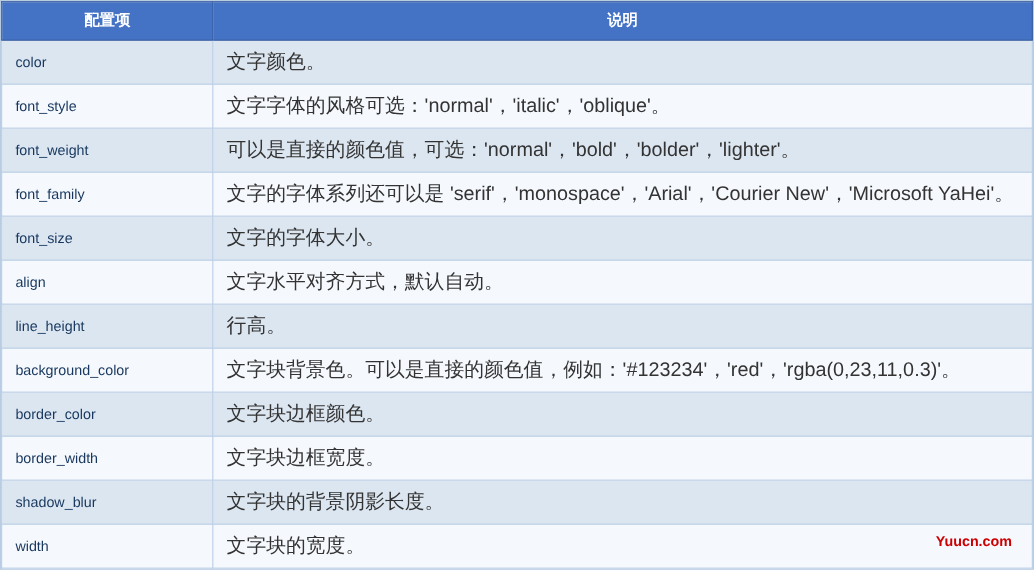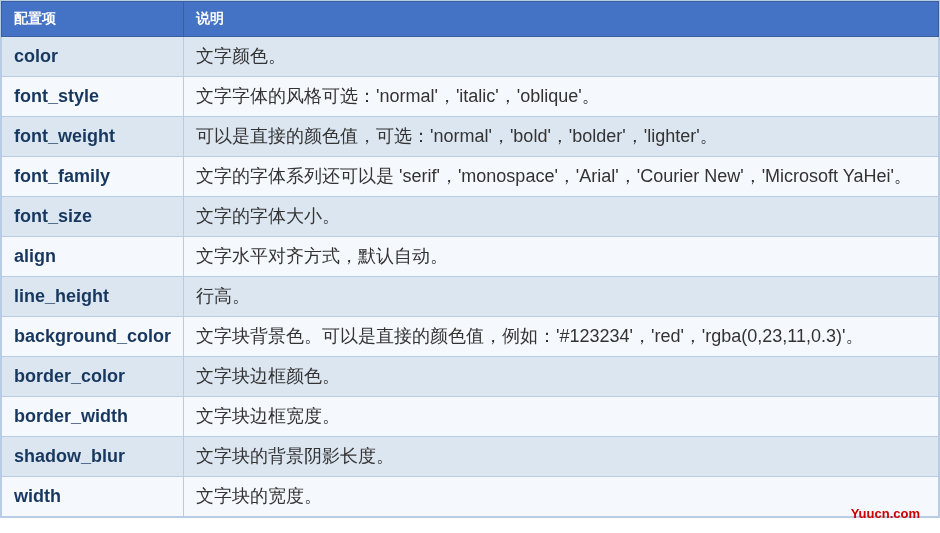--- a/index.html
+++ b/index.html
@@ -27,21 +27,21 @@
       border-collapse: collapse;
     }
 
     thead tr {
       background-color: #4472c4;
       color: #fff;
     }
 
     thead th {
       padding: 8px 12px;
-      text-align: left;
+      text-align: center;
       font-weight: bold;
       font-size: 14px;
       border: 1px solid #3a5fa0;
     }
 
     tbody tr:nth-child(odd) {
       background-color: #dce6f1;
     }
 
     tbody tr:nth-child(even) {
@@ -49,35 +49,35 @@
     }
 
     tbody td {
       padding: 6px 12px;
       border: 1px solid #b8cce4;
       vertical-align: middle;
       line-height: 1.5;
     }
 
     tbody td:first-child {
-      font-weight: bold;
+      font-weight: normal;
       color: #17375e;
       white-space: nowrap;
-      width: 176px;
-      font-size: 18px;
+      width: 192px;
+      font-size: 13px;
     }
 
     tbody td:last-child {
       color: #333;
       font-size: 18px;
     }
 
     .watermark {
       position: fixed;
-      bottom: 12px;
+      bottom: 34px;
       right: 20px;
       color: #c00;
       font-size: 13px;
       font-weight: bold;
     }
   </style>
 </head>
 <body>
 
 <div class="table-container">

